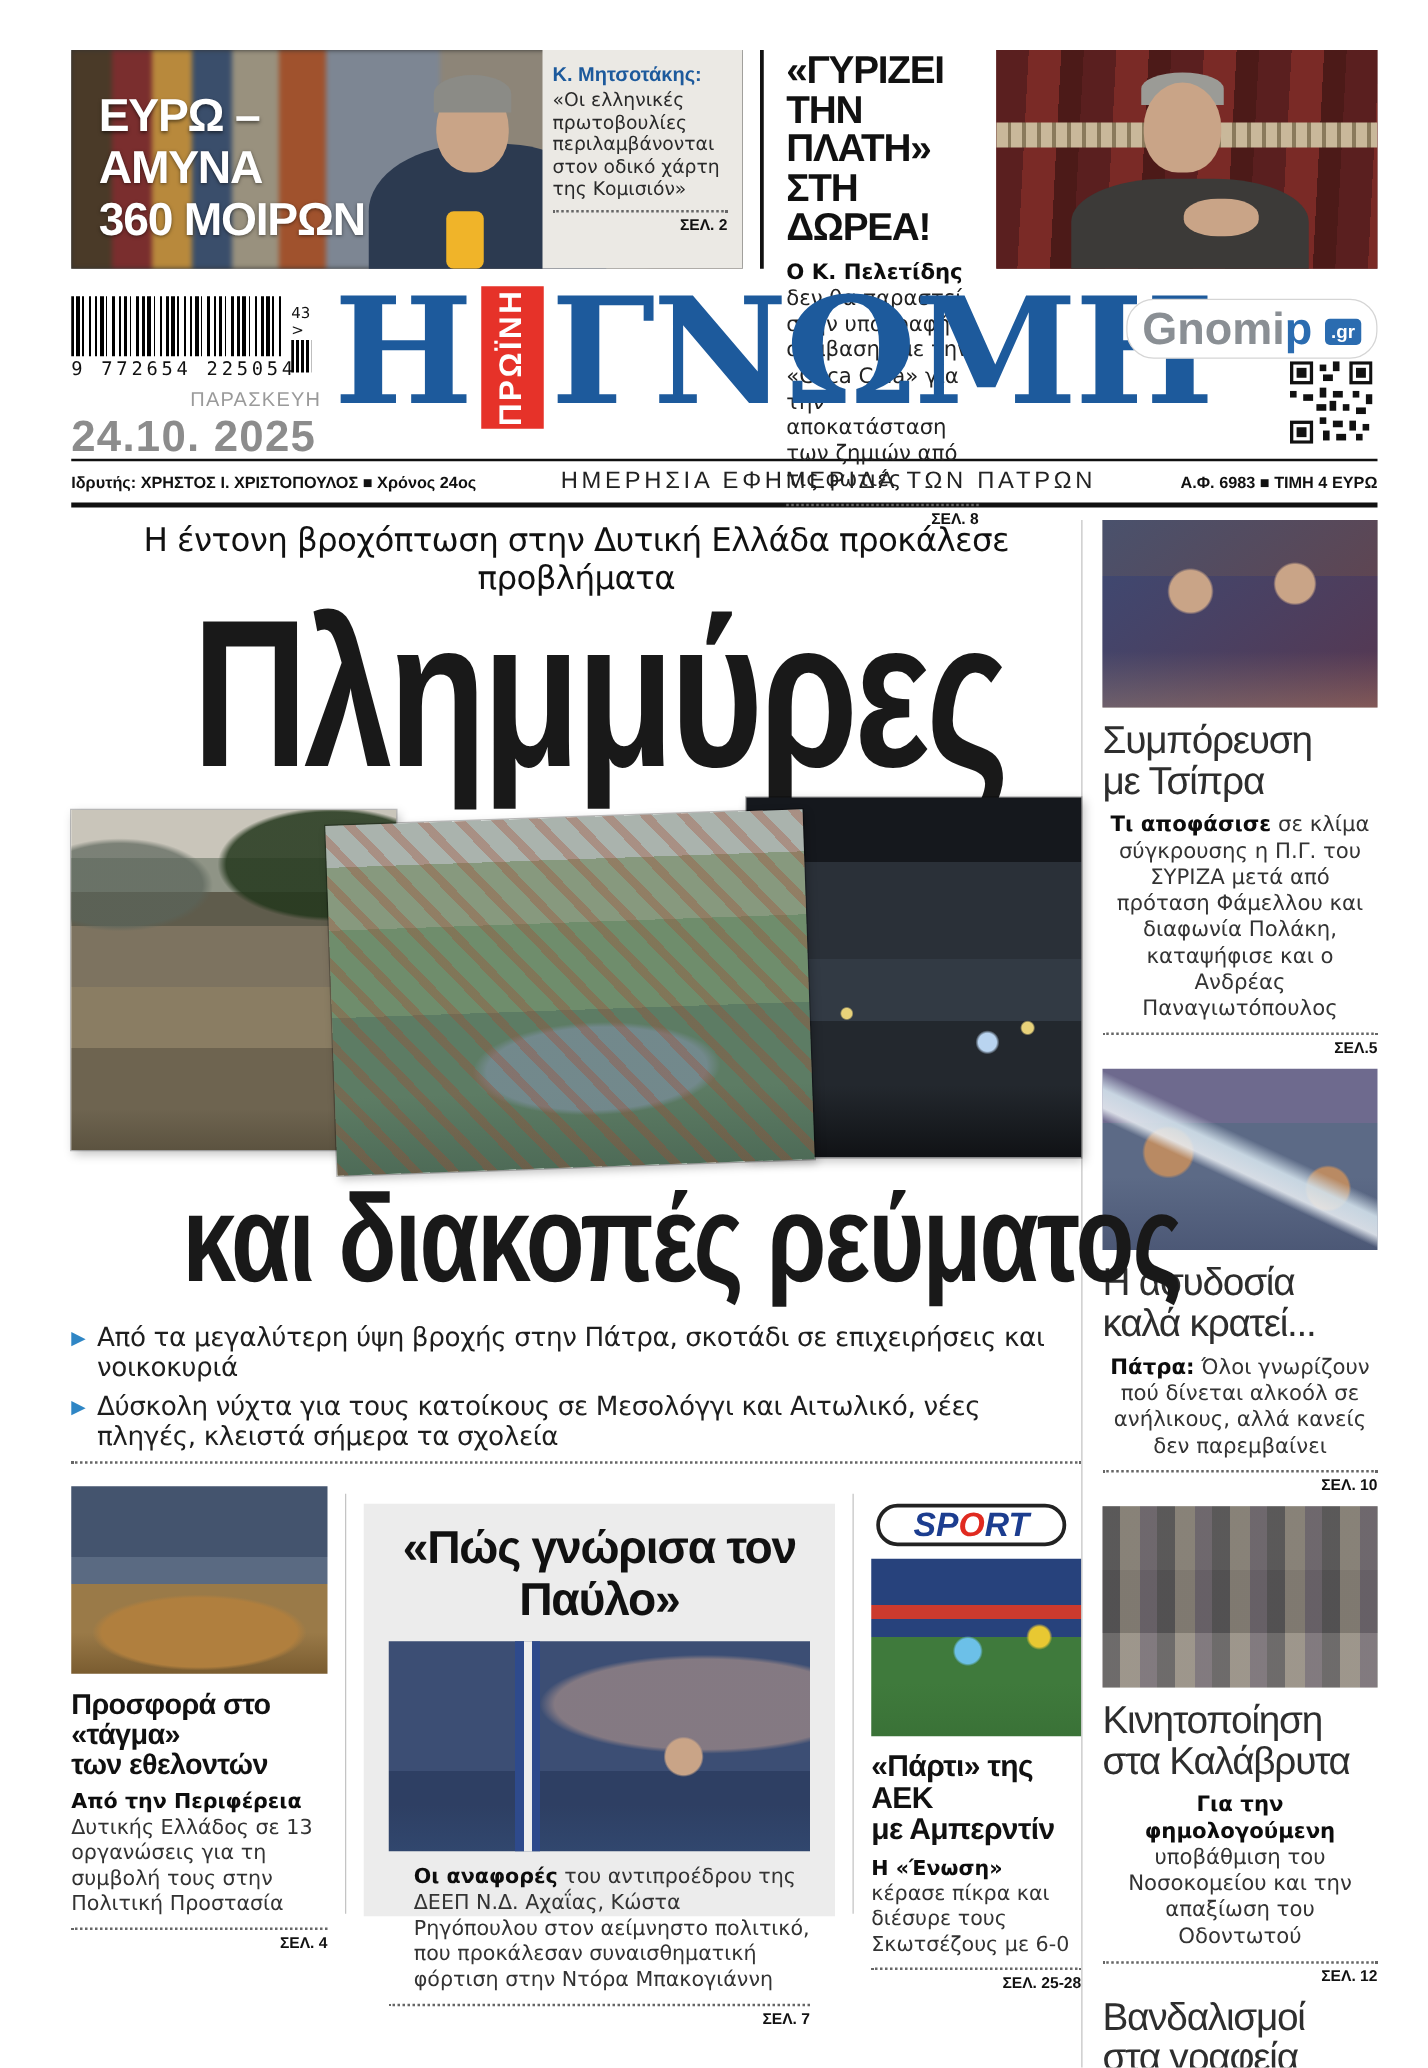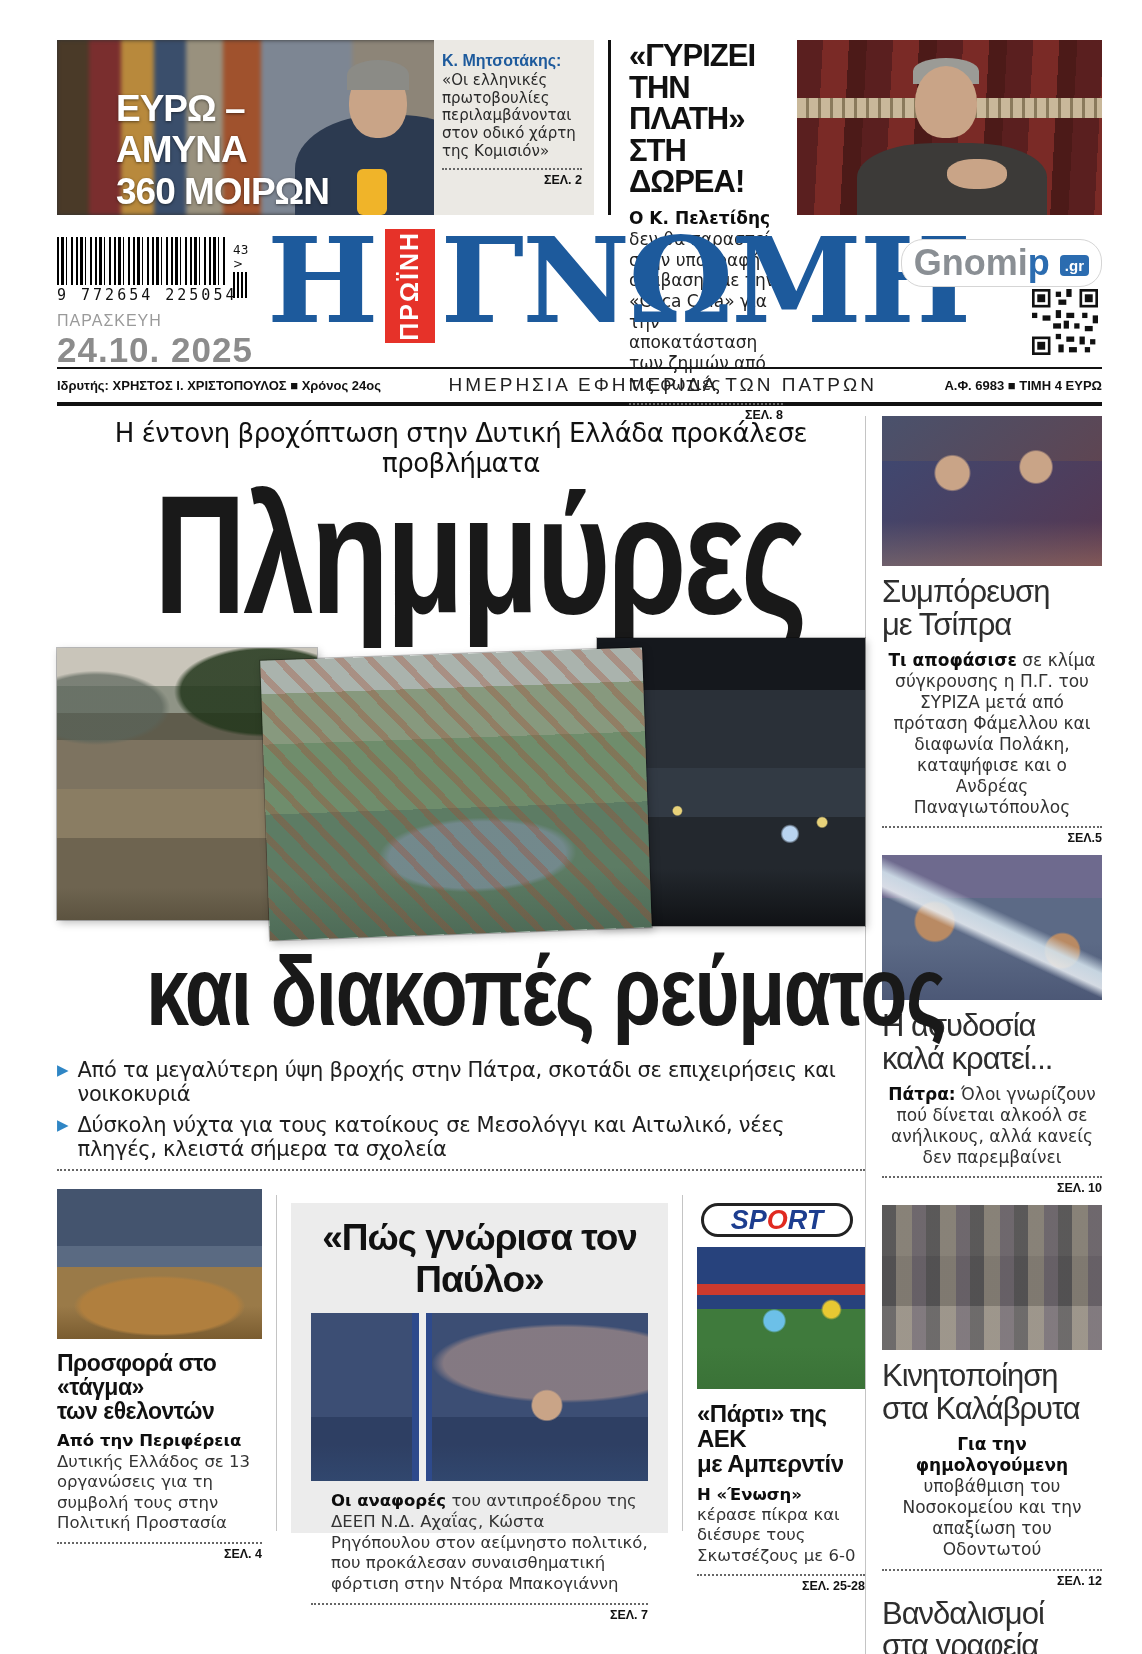--- a/index.html
+++ b/index.html
@@ -25,24 +25,24 @@
         #8d8578 55% 72%, #6e6a60 72% 86%, #5a564e 86% 100%);
   }
   .tl-suit { position:absolute; bottom:-20px; left:238px; width:190px; height:120px;
     background:#2c3a50; border-radius:45% 45% 0 0; }
   .tl-face { position:absolute; top:28px; left:292px; width:58px; height:70px;
     background:#c9a487; border-radius:50% 50% 46% 46%; }
   .tl-hair { position:absolute; top:20px; left:290px; width:62px; height:30px;
     background:#8b8b86; border-radius:50% 50% 0 0; }
   .tl-mic { position:absolute; bottom:0; left:300px; width:30px; height:46px;
     background:#f0b429; border-radius:6px; }
-  .tl-headline { position:absolute; left:22px; top:48px; z-index:3; color:#fff;
+  .tl-headline { position:absolute; left:22px; top:32px; z-index:3; color:#fff;
     font-family:"Liberation Sans", sans-serif; font-weight:bold;
     font-size:37px; line-height:1.12; letter-spacing:-1px;
-    text-shadow:0 1px 3px rgba(0,0,0,.5);margin-left:37px; }
+    text-shadow:0 1px 3px rgba(0,0,0,.5); }
   .tl-quote { position:absolute; right:0; top:0; bottom:0; width:160px; z-index:3;
     background:#ebe9e4; padding:12px 12px 8px 8px; }
   .tl-speaker { color:#1d5a9c; font-weight:bold; font-size:16px;
     font-family:"Liberation Sans", sans-serif; margin-bottom:2px; }
   .tl-quote-text { font-size:15px; line-height:1.18; color:#2a2a2a; }
   .teaser-right { flex:1; margin-left:14px; border-left:3px solid #111;
     padding-left:18px; display:flex; }
   .tr-text { flex:1; padding-right:14px; }
   .tr-headline { font-family:"Liberation Sans", sans-serif; font-weight:bold;
     font-size:31px; line-height:1.02; letter-spacing:-1px; color:#111;
@@ -67,21 +67,21 @@
   .mh-left { position:absolute; left:0; top:14px; width:200px; }
   .barcode { width:170px; height:48px;
     background:repeating-linear-gradient(90deg,#000 0 2px,#fff 2px 4px,#000 4px 7px,
       #fff 7px 9px,#000 9px 10px,#fff 10px 14px,#000 14px 16px,#fff 16px 19px); }
   .barcode-num { font-size:15px; letter-spacing:3px; color:#111; margin-top:1px;
     font-family:"DejaVu Sans Mono", monospace; }
   .bc-small { position:absolute; left:176px; top:6px; font-size:12px; color:#111; }
   .bc-small .mini { width:16px; height:26px; margin-top:1px;
     background:repeating-linear-gradient(90deg,#000 0 2px,#fff 2px 4px); }
   .mh-day { margin-top:8px; color:#9a9a9a; font-size:16px; letter-spacing:1px;
-    font-family:"Liberation Sans", sans-serif; }
+    font-family:"Liberation Sans", sans-serif;text-align:right; }
   .mh-date { color:#8c8c8c; font-size:35px; font-weight:bold; letter-spacing:1px;
     font-family:"Liberation Sans", sans-serif; }
   .mh-logo { position:absolute; left:210px; top:2px; display:flex; align-items:stretch;
     height:118px; }
   .logo-letter { font-family:"DejaVu Serif", serif; font-weight:bold;
     font-size:118px; line-height:112px; color:#1d5a9c; letter-spacing:-2px; }
   .logo-redbox { width:50px; background:#e63229; margin:4px 6px 0 8px; display:flex;
     align-items:center; justify-content:center; }
   .logo-proini { writing-mode:vertical-rl; transform:rotate(180deg); color:#fff;
     font-family:"Liberation Sans", sans-serif; font-weight:bold; font-size:25px;

